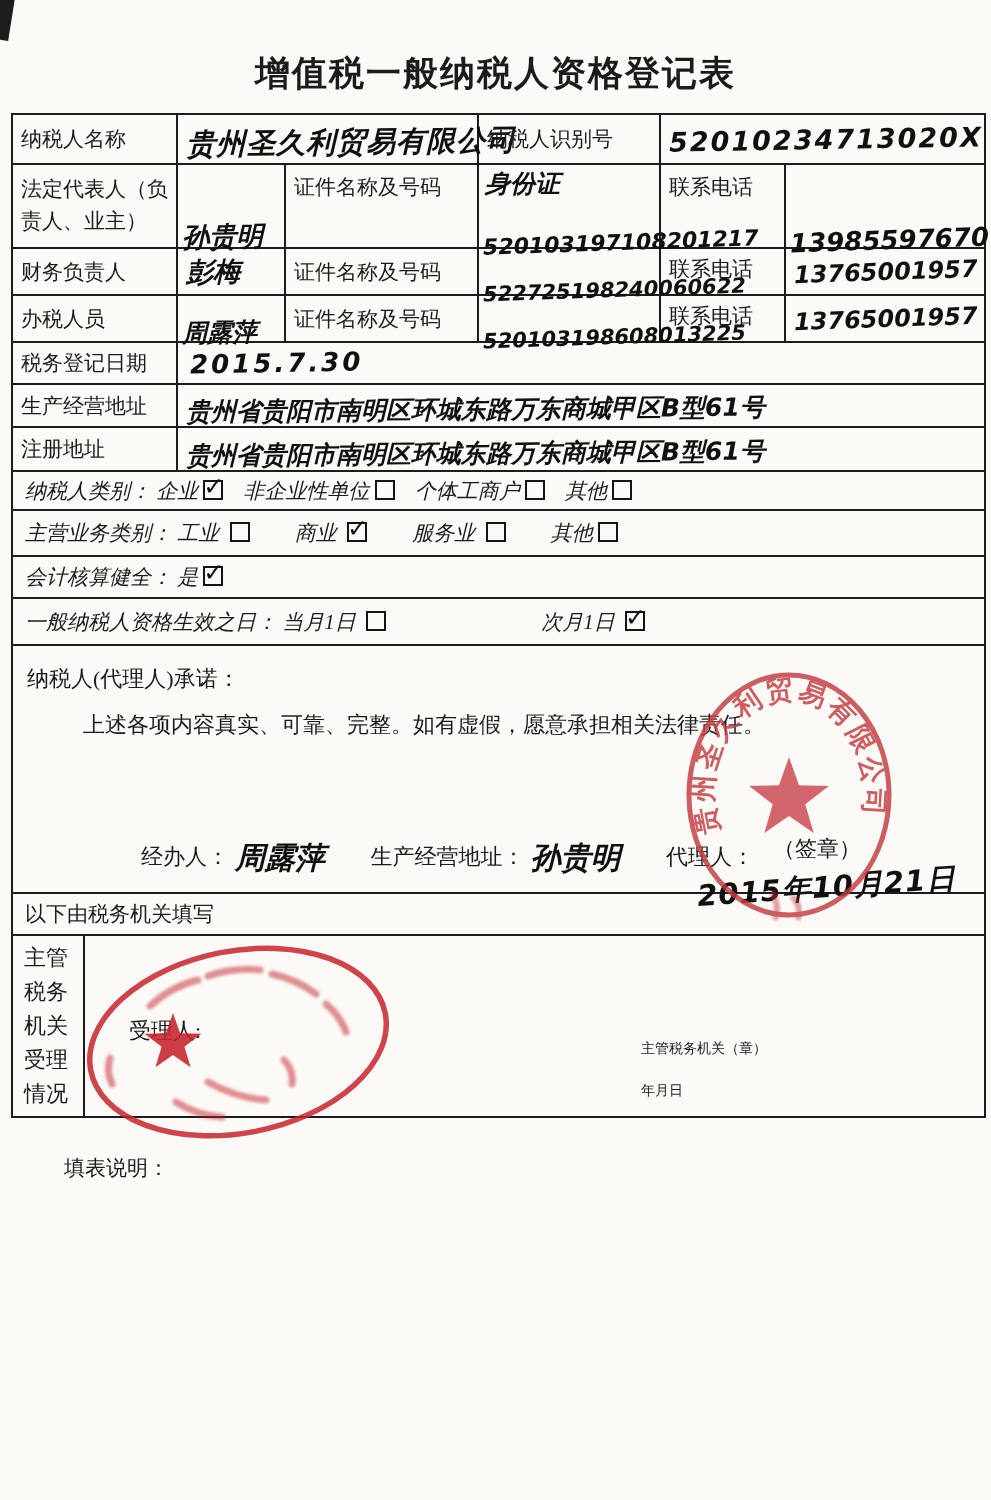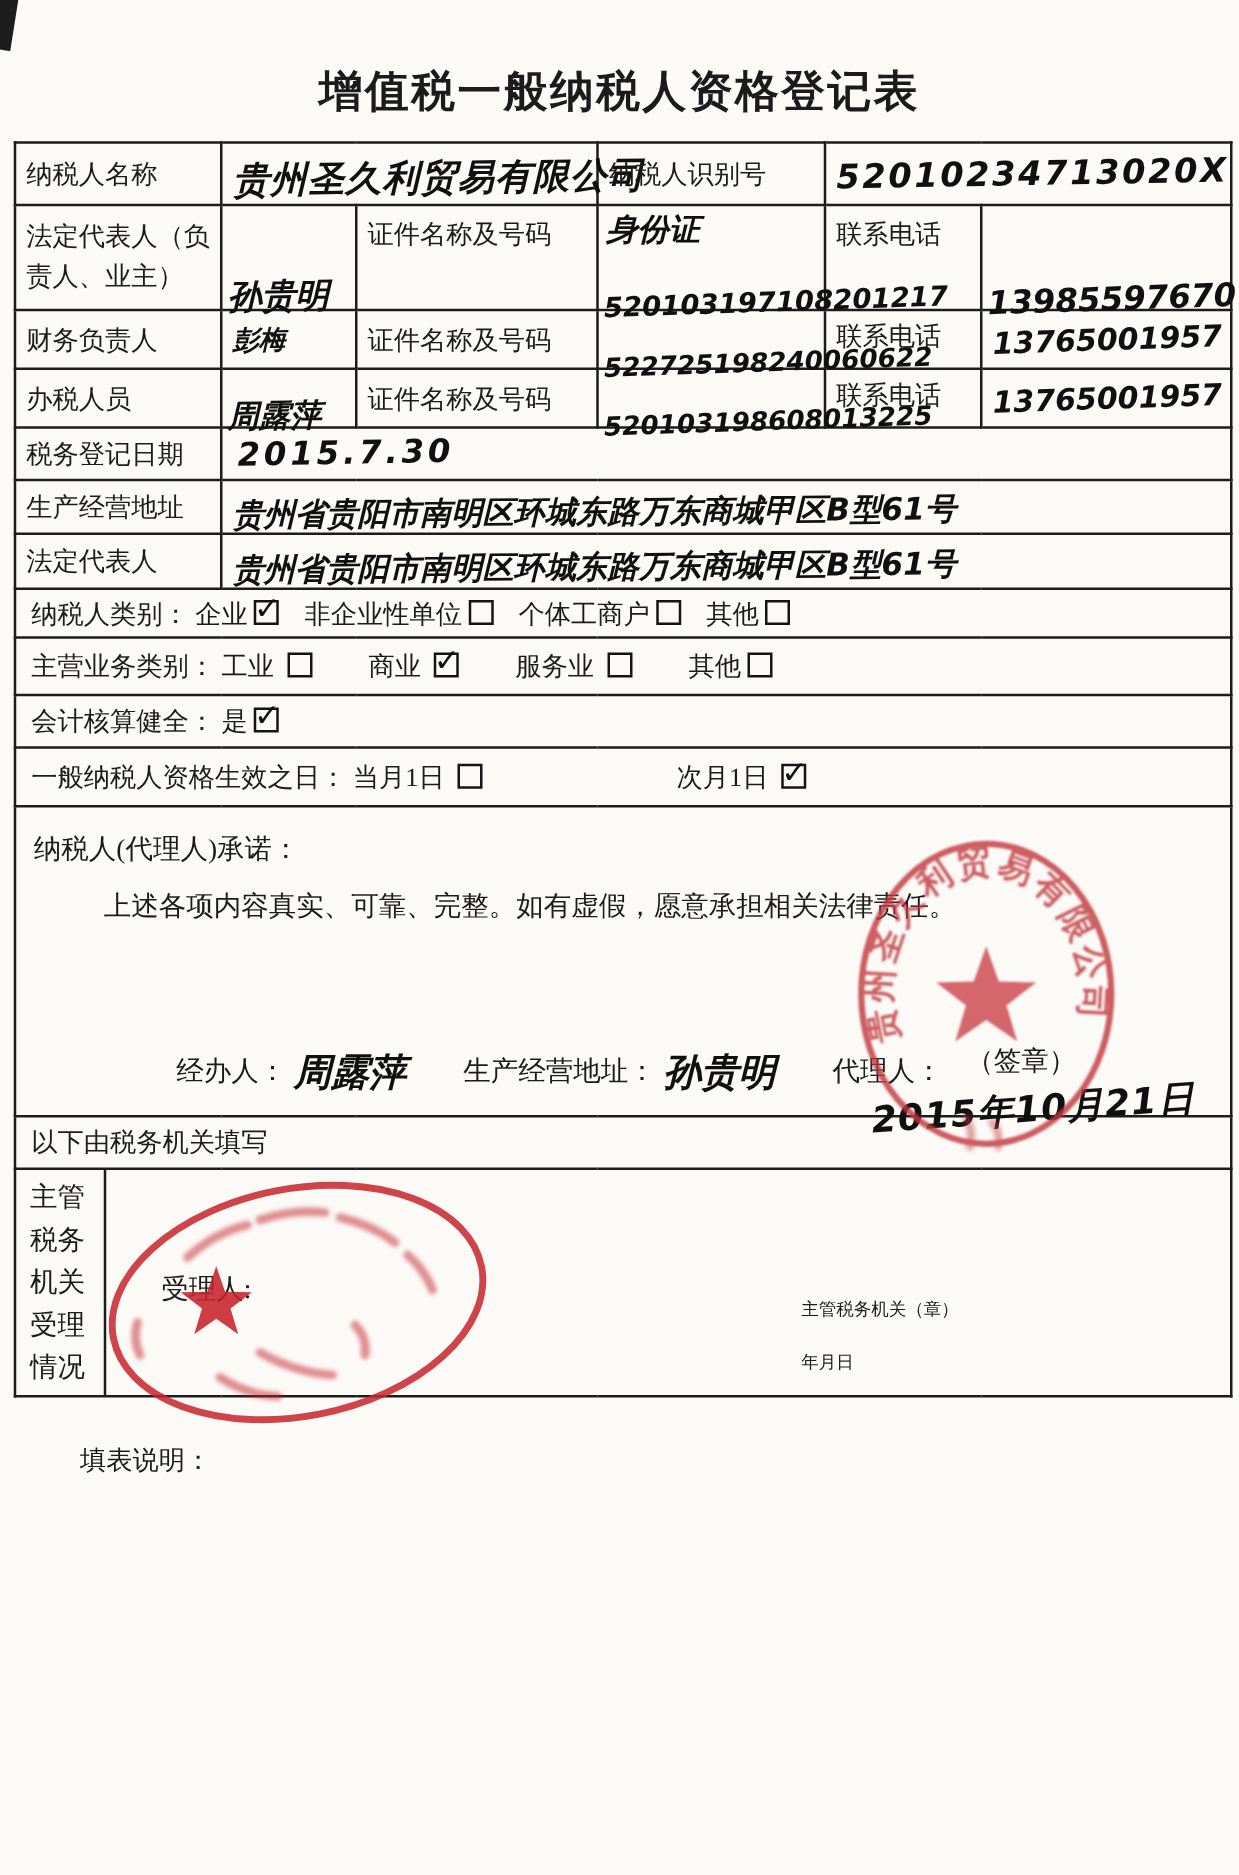--- a/index.html
+++ b/index.html
@@ -82,21 +82,21 @@
   .acceptor-label{ position:absolute; left:44px; top:80px; font-size:22px; }
   .authority-block{ position:absolute; left:556px; top:92px; width:220px; 
                     font-size:14px; line-height:42px; }
   .notes{
     position:absolute; left:64px; top:1152px; width:860px;
     font-size:21px; line-height:33px; display:flex;flex-direction:column;
   }
   .notes .lead{ width:108px; flex:none; }
   .notes .items{ width:752px; }
   .stamp{ position:absolute; pointer-events:none; z-index:6; }
-  .checkgroup-cell{ padding-left:12px !important; font-size:22px; }
+  .checkgroup-cell{ padding-left:12px !important; font-size:22px;font-style:italic; }
 </style>
 </head>
 <body>
 
 <div class="scan-mark-topleft"></div>
 
 <div class="page-title">增值税一般纳税人资格登记表</div>
 
 <table class="form">
   <colgroup>
@@ -132,21 +132,21 @@
     </td>
     <td class="lbl" style="vertical-align:top; padding-top:8px;">联系电话</td>
     <td>
       <span class="hw hw-num cell-bottom" style="font-size:26px;">13985597670</span>
     </td>
   </tr>
 
   <tr style="height:47px">
     <td class="lbl">财务负责人</td>
     <td>
-      <span class="hw hw-name" style="font-size:21px;">彭梅</span>
+      <span class="hw hw-name" style="font-size:27px;">彭梅</span>
     </td>
     <td class="lbl">证件名称及号码</td>
     <td>
       <span class="hw hw-num cell-bottom">522725198240060622</span>
     </td>
     <td class="lbl" style="vertical-align:top; padding-top:6px;">联系电话</td>
     <td>
       <span class="hw hw-num" style="font-size:24px;">13765001957</span>
     </td>
   </tr>
@@ -174,21 +174,21 @@
   </tr>
 
   <tr style="height:43px">
     <td class="lbl">生产经营地址</td>
     <td colspan="5">
       <span class="hw hw-addr">贵州省贵阳市南明区环城东路万东商城甲区B型61号</span>
     </td>
   </tr>
 
   <tr style="height:44px">
-    <td class="lbl">法定代表人</td>
+    <td class="lbl">注册地址</td>
     <td colspan="5">
       <span class="hw hw-addr">贵州省贵阳市南明区环城东路万东商城甲区B型61号</span>
     </td>
   </tr>
 
   <tr style="height:39px">
     <td colspan="6" class="checkgroup-cell">
       <span>纳税人类别：</span>
       <span class="opt gap-sm"><span>企业</span><span class="cb checked"></span></span>
       <span class="opt gap-sm"><span>非企业性单位</span><span class="cb"></span></span>

